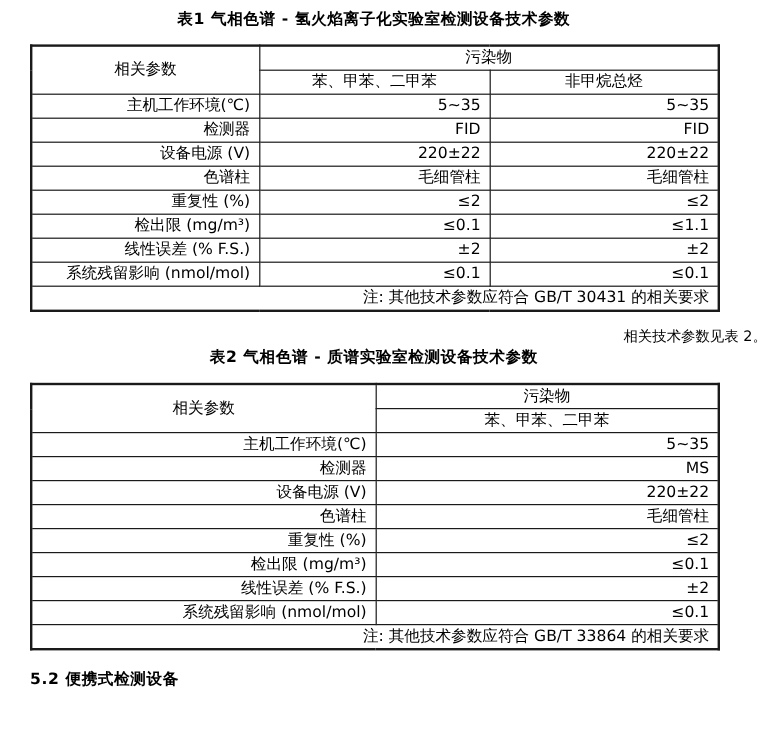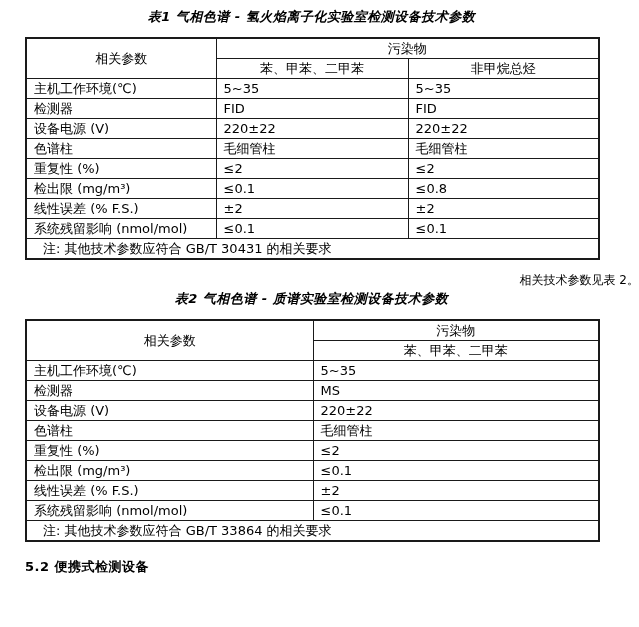--- a/index.html
+++ b/index.html
@@ -4,29 +4,29 @@
 <style>
   html,body{margin:0;padding:0;}
   body{
     width:639px;height:627px;background:#ffffff;color:#000;
     font-family:"DejaVu Sans","Liberation Sans",sans-serif;
     overflow:hidden;
   }
   .doc{padding:8px 0 0 25px;}
   .tbl-title{
     width:573px;text-align:center;font-weight:bold;font-size:13px;
-    line-height:17px;margin:0 0 12px 0;letter-spacing:0.5px;font-style:italic;
+    line-height:17px;margin:0 0 12px 0;letter-spacing:0.5px;
   }
   table.t{
     border-collapse:collapse;table-layout:fixed;width:573px;
     font-size:13px;border:2px solid #1a1a1a;
   }
   table.t td{
     border:1px solid #1a1a1a;padding:0 7px;height:19px;line-height:19px;
-    white-space:nowrap;overflow:hidden;text-align:left;vertical-align:middle;
+    white-space:nowrap;overflow:hidden;text-align:right;vertical-align:middle;
   }
   table.t td.hc{text-align:center;}
   table.t td.note{padding-left:16px;}
   .h2{font-weight:bold;font-size:13px;line-height:17px;margin:14px 0 0 0;letter-spacing:0.5px;}
   .para{font-size:12px;line-height:16px;margin:12px 0 0 0;padding-left:32px;text-align:right;}
   .mt16{margin-top:16px;}
 </style>
 </head>
 <body>
 
@@ -70,21 +70,21 @@
         <td>毛细管柱</td>
       </tr>
       <tr>
         <td>重复性 (%)</td>
         <td>≤2</td>
         <td>≤2</td>
       </tr>
       <tr>
         <td>检出限 (mg/m³)</td>
         <td>≤0.1</td>
-        <td>≤0.8</td>
+        <td>≤1.1</td>
       </tr>
       <tr>
         <td>线性误差 (% F.S.)</td>
         <td>±2</td>
         <td>±2</td>
       </tr>
       <tr>
         <td>系统残留影响 (nmol/mol)</td>
         <td>≤0.1</td>
         <td>≤0.1</td>

